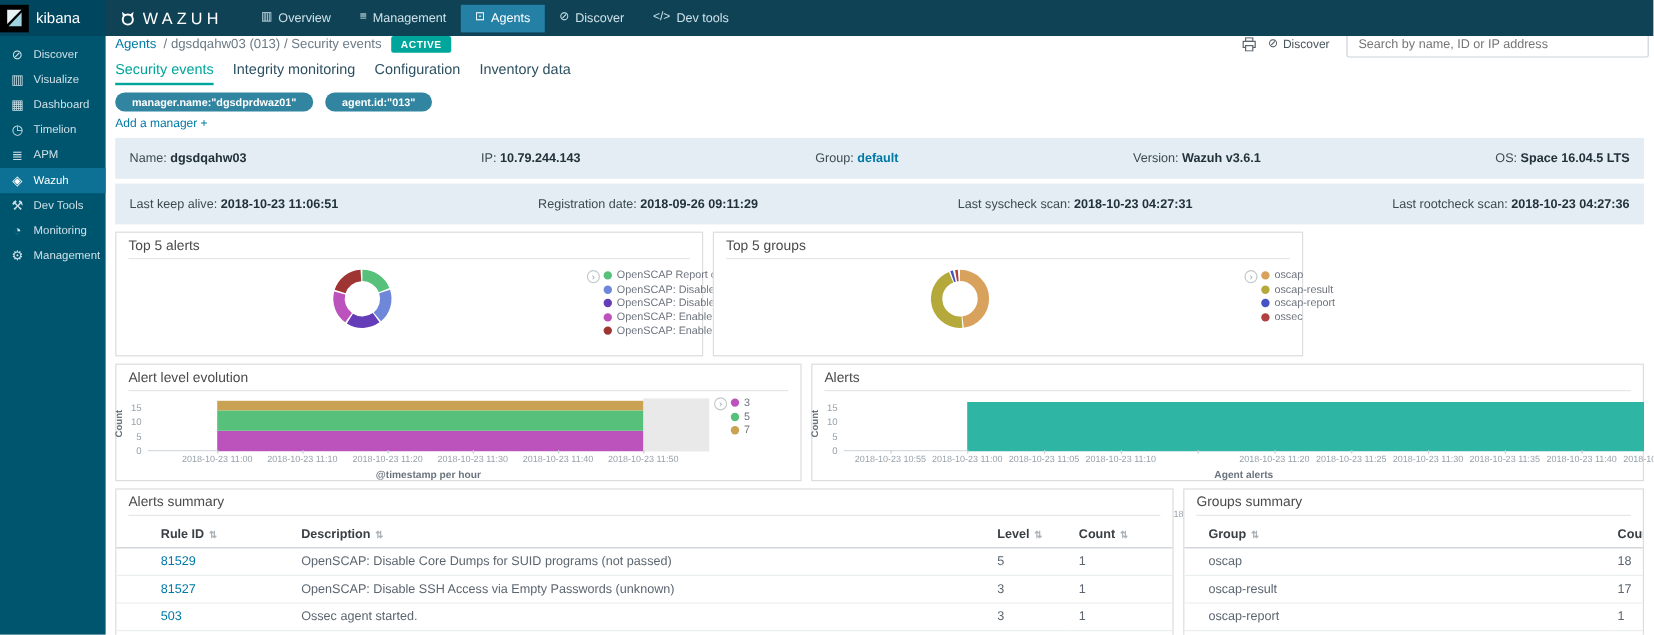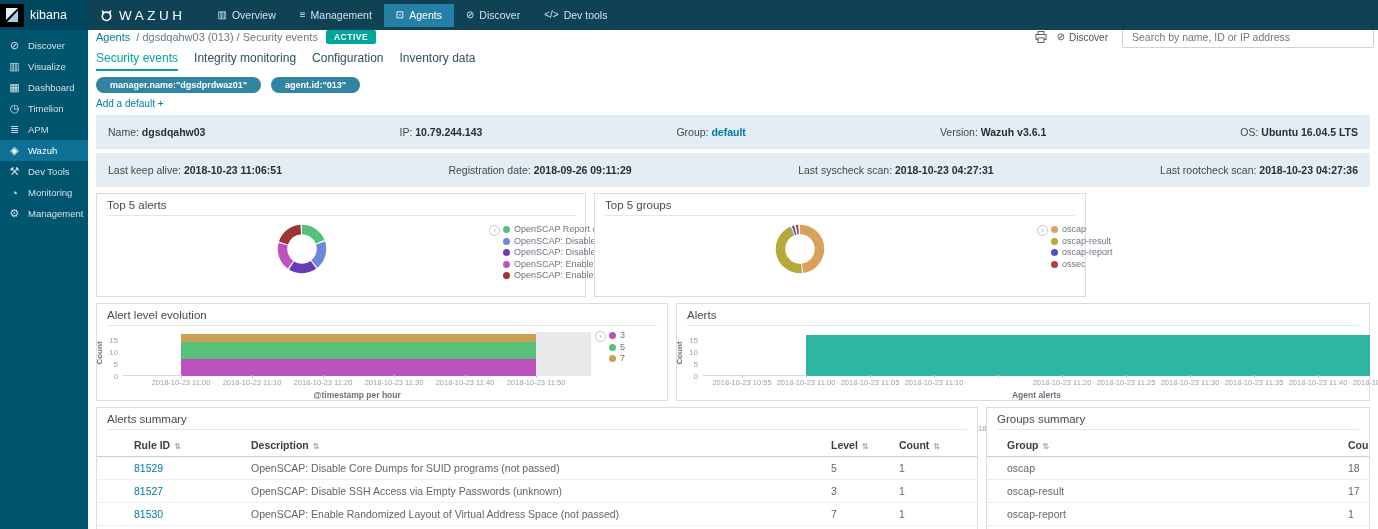--- a/index.html
+++ b/index.html
@@ -198,28 +198,28 @@
       <div class="tab">Integrity monitoring</div>
       <div class="tab">Configuration</div>
       <div class="tab">Inventory data</div>
     </div>
 
 
   <div class="pills" id="pills">
       <span class="pill">manager.name:"dgsdprdwaz01"</span>
       <span class="pill">agent.id:"013"</span>
     </div>
-  <span class="add-filter">Add a default +</span>
+  <span class="add-filter">Add a manager +</span>
 
   <div class="info-bar" id="info1">
       <span class="info-item"><span>Name: </span><b>dgsdqahw03</b></span>
       <span class="info-item"><span>IP: </span><b>10.79.244.143</b></span>
       <span class="info-item"><span>Group: </span><b class="link">default</b></span>
       <span class="info-item"><span>Version: </span><b>Wazuh v3.6.1</b></span>
-      <span class="info-item"><span>OS: </span><b>Ubuntu 16.04.5 LTS</b></span>
+      <span class="info-item"><span>OS: </span><b>Space 16.04.5 LTS</b></span>
     </div>
   <div class="info-bar" id="info2">
       <span class="info-item"><span>Last keep alive: </span><b>2018-10-23 11:06:51</b></span>
       <span class="info-item"><span>Registration date: </span><b>2018-09-26 09:11:29</b></span>
       <span class="info-item"><span>Last syscheck scan: </span><b>2018-10-23 04:27:31</b></span>
       <span class="info-item"><span>Last rootcheck scan: </span><b>2018-10-23 04:27:36</b></span>
     </div>
 
   
   <div class="row">
@@ -397,26 +397,20 @@
               <td>5</td>
               <td>1</td>
             </tr>
             <tr>
               <td class="cell-link">81527</td>
               <td>OpenSCAP: Disable SSH Access via Empty Passwords (unknown)</td>
               <td>3</td>
               <td>1</td>
             </tr>
             <tr>
-              <td class="cell-link">81530</td>
-              <td>OpenSCAP: Enable Randomized Layout of Virtual Address Space (not passed)</td>
-              <td>7</td>
-              <td>1</td>
-            </tr>
-            <tr>
               <td class="cell-link">503</td>
               <td>Ossec agent started.</td>
               <td>3</td>
               <td>1</td>
             </tr>
           </tbody>
       </table>
     </div>
     <div class="panel" id="p-gsummary">
       <div class="panel-title">Groups summary</div>

